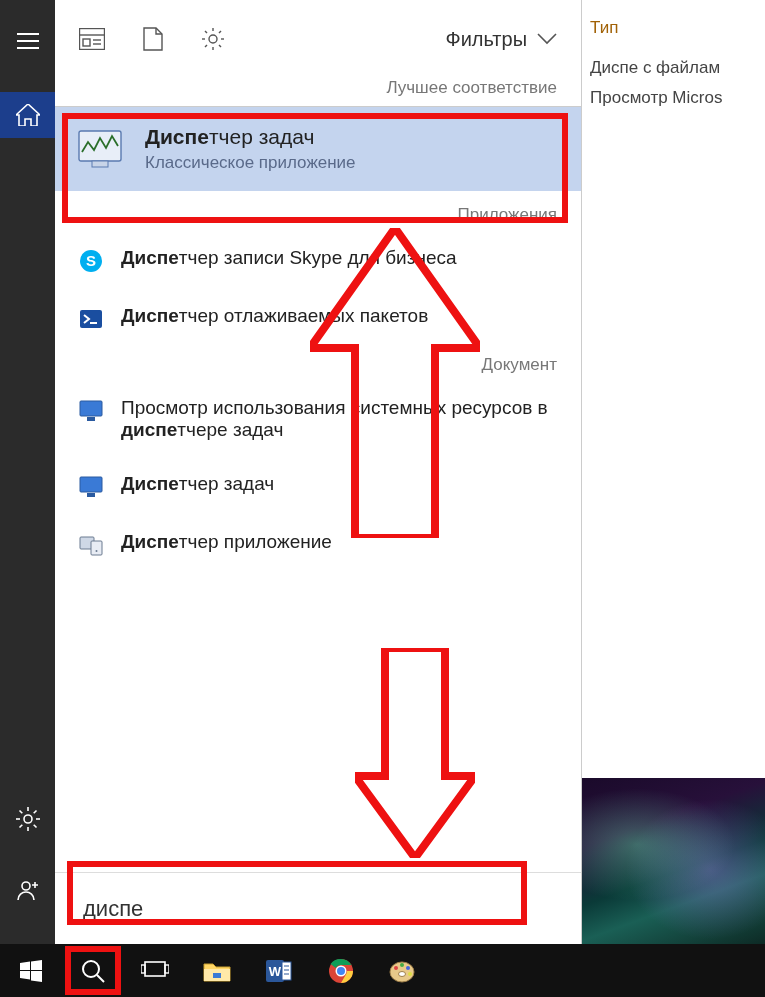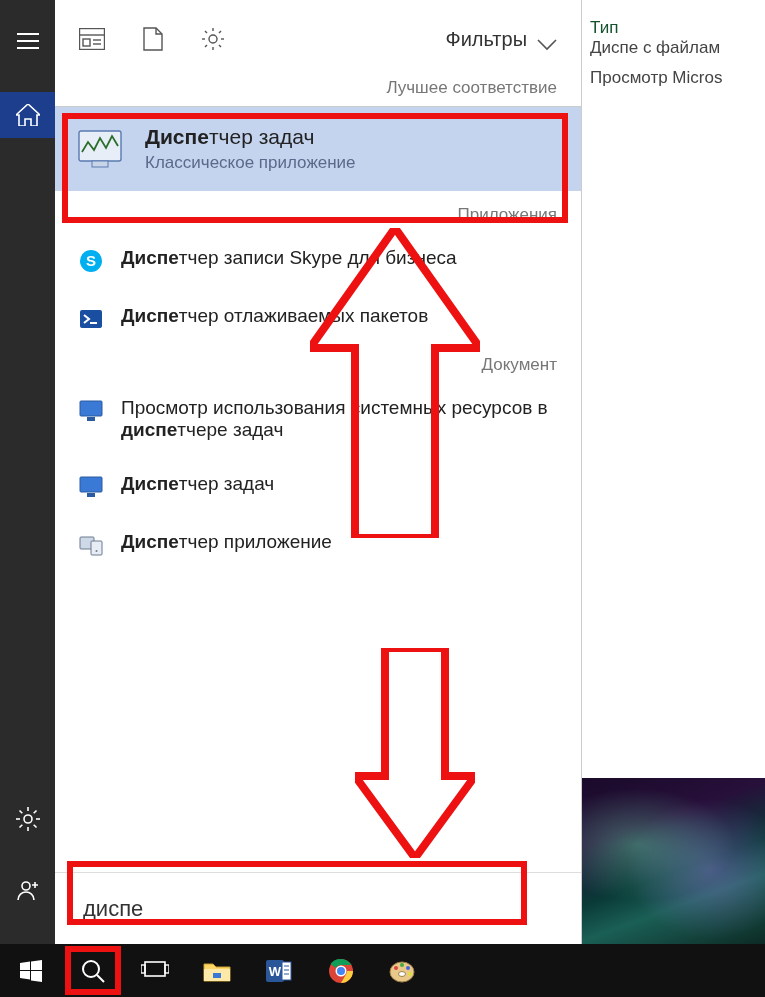--- a/index.html
+++ b/index.html
@@ -52,21 +52,21 @@
   }
   .panel-header {
     height: 78px;
     display: flex;
     align-items: center;
     padding: 0 24px;
     gap: 38px;
   }
   .panel-header .spacer { flex: 1; }
   .panel-header .filters {
-    display: flex; align-items: flex-end; gap: 10px;
+    display: flex; align-items: center; gap: 10px;
     font-size: 20px; color: #333;
     cursor: pointer;
   }
   .hdr-btn { display:flex; align-items:center; justify-content:center; }
 
   .section-label {
     font-size: 17px;
     color: #777;
     padding: 0 24px 8px 24px;
     border-bottom: 1px solid #ccc;
@@ -123,21 +123,21 @@
     color: #333;
   }
 
   
   .right-peek {
     position: absolute;
     left: 590px; top: 18px;
     width: 170px;
     font-size: 17px;
   }
-  .right-peek .hdr { color: #14532d; }
+  .right-peek .hdr { color: #a16207; margin-bottom: 20px; }
   .right-peek .row { color: #444; margin-bottom: 10px; white-space: nowrap; overflow:hidden; }
 
   
   .wallpaper {
     position: absolute;
     left: 582px; top: 778px;
     right: 0; bottom: 53px;
     background: linear-gradient(160deg, #1a0a2a 0%, #27103a 30%, #0a3a38 55%, #1a5f55 70%, #0d2a25 100%);
     z-index: 1;
   }

